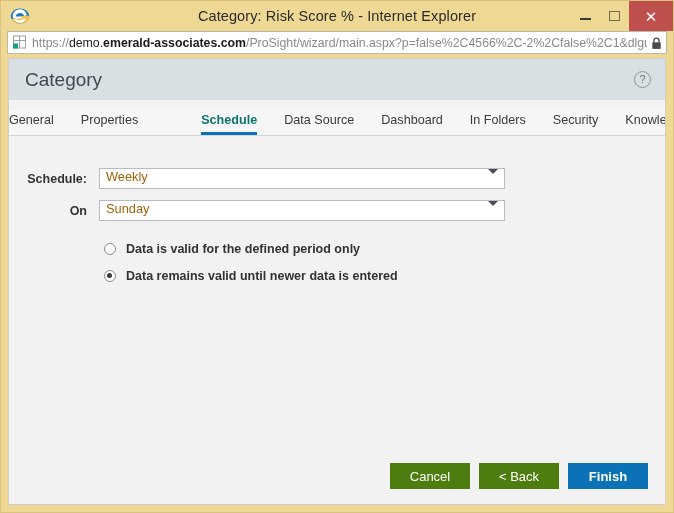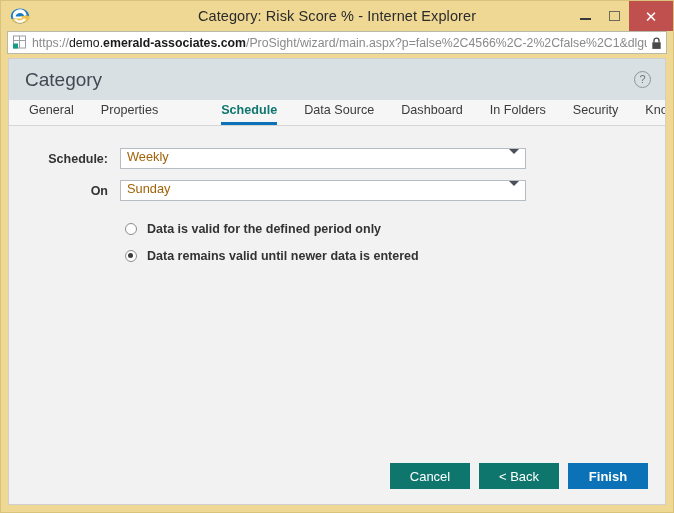--- a/index.html
+++ b/index.html
@@ -121,20 +121,21 @@
   
   .content {
     flex: 1 1 auto;
     margin: 0 7px 7px 7px;
     background: #F2F2F2;
     border: 1px solid #cfcfcf;
     display: flex;
     flex-direction: column;
     overflow: hidden;
     position: relative;
+    gap: 10px;
   }
 
   .page-header {
     height: 41px;
     background: #D9E0E3;
     display: flex;
     align-items: center;
     padding: 0 14px 0 16px;
     flex: 0 0 auto;
   }
@@ -154,21 +155,20 @@
     text-align: center;
     cursor: pointer;
   }
 
   .tabbar {
     height: 26px;
     background: #F6F6F6;
     border-bottom: 1px solid #d5d5d5;
     display: flex;
     align-items: flex-end;
-    padding-left: 20px;
     flex: 0 0 auto;
   }
   .tab {
     font-size: 12.6px;
     color: #3b3b3b;
     padding: 0 0 5px 0;
     margin-right: 27px;
     cursor: pointer;
     border-bottom: 3px solid transparent;
     line-height: 1;
@@ -178,21 +178,20 @@
     color: #0f766e;
     font-weight: bold;
     border-bottom-color: #0C72B8;
     margin-left: 36px;
   }
 
   .form-area {
     flex: 1 1 auto;
     padding: 22px 0 0 0;
     position: relative;
-    margin-left: 21px;
   }
   .form-row {
     display: flex;
     align-items: center;
     margin-bottom: 11px;
   }
   .form-label {
     width: 90px;
     text-align: right;
     padding-right: 12px;
@@ -263,21 +262,21 @@
     align-items: center;
     justify-content: flex-end;
     padding-right: 17px;
   }
   .btn {
     height: 26px;
     min-width: 80px;
     padding: 0 14px;
     margin-left: 9px;
     border: none;
-    background: #0f766e;
+    background: #4d7c0f;
     color: #ffffff;
     font-size: 13px;
     font-family: "Liberation Sans", sans-serif;
     cursor: pointer;
     display: inline-flex;
     align-items: center;
     justify-content: center;
   }
   .btn.primary { background: #0C72B8; font-weight: bold; }
 </style>

